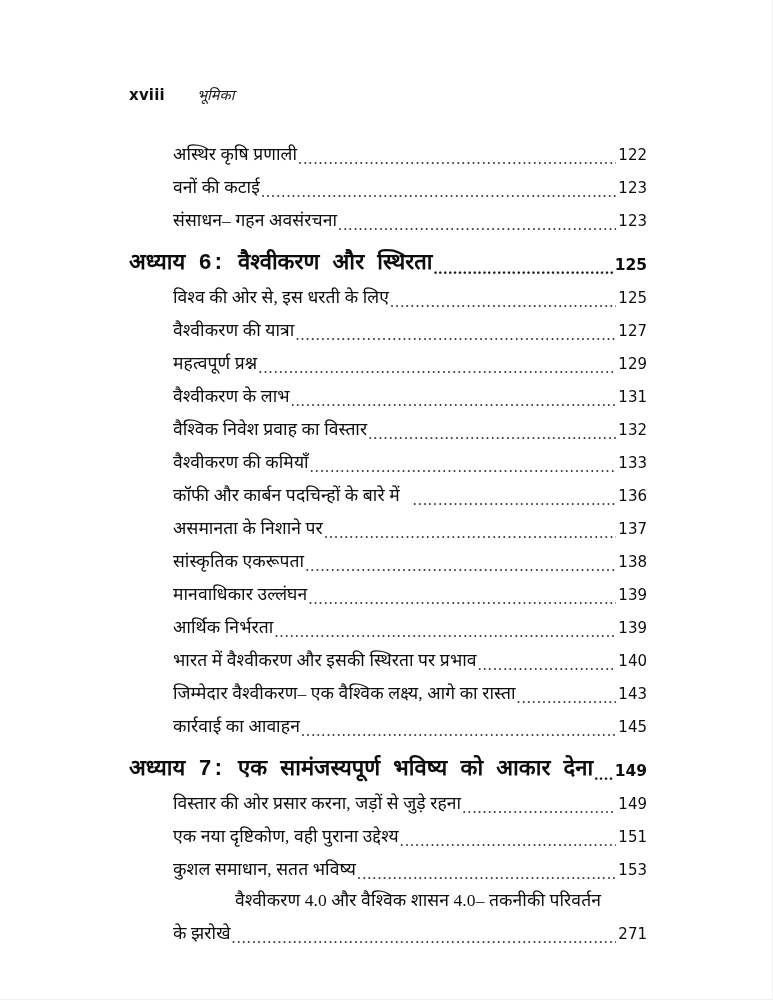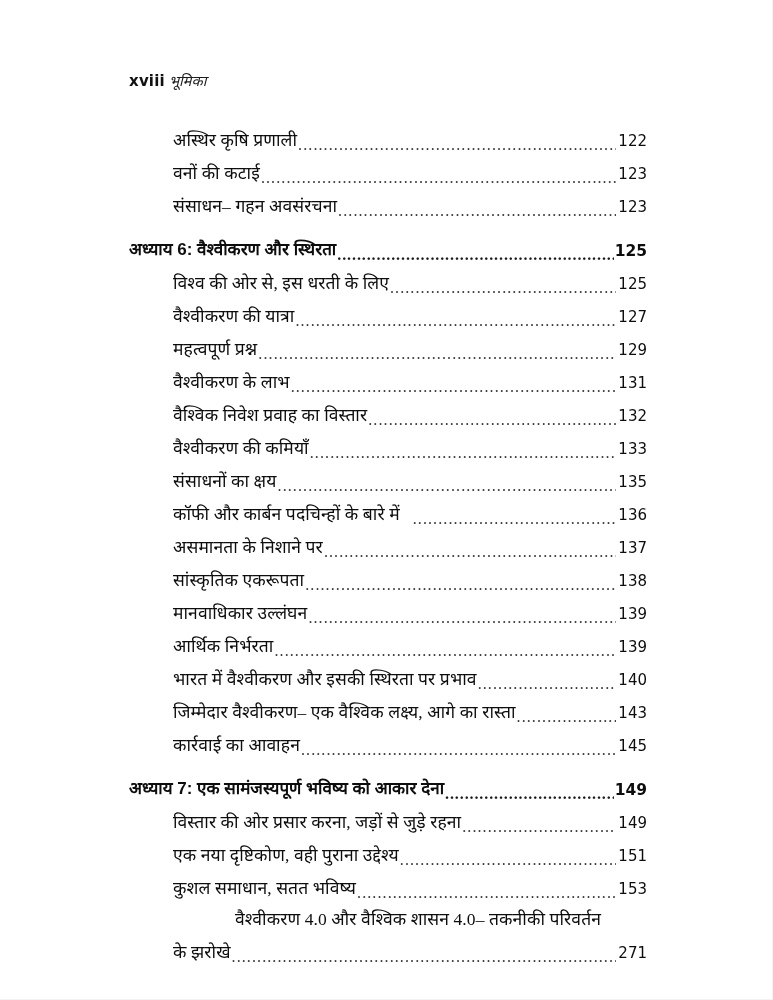--- a/index.html
+++ b/index.html
@@ -24,40 +24,40 @@
     height: 1000px;
     background: #ffffff;
     box-sizing: border-box;
     border-right: 1px solid #f2f2f2;
     border-bottom: 1px solid #f2f2f2;
   }
 
   .content {
     position: absolute;
     left: 129px;
-    top: 70px;
+    top: 84px;
     width: 518px;
   }
 
   
   .running-head {
     display: flex;
     align-items: baseline;
     height: 24px;
     margin-bottom: 26px;
   }
   .folio {
     font-family: "DejaVu Sans", "Liberation Sans", sans-serif;
     font-weight: bold;
     font-size: 15px;
     letter-spacing: 0.2px;
     color: #111111;
   }
   .head-title {
-    margin-left: 4px;
+    margin-left: 32px;
     font-family: "Liberation Serif", "DejaVu Serif", serif;
     font-style: italic;
     font-size: 14.5px;
     color: #1a1a1a;
   }
 
   
   .toc {
     width: 518px;
   }
@@ -116,23 +116,23 @@
   .level-chapter {
     padding-left: 0px;
   }
 
   
   .toc-row.chapter {
     height: 44px;
     align-items: flex-end;
   }
   .toc-row.chapter .label {
-    font-family: Liberation Sans, sans-serif;
-    font-weight: bold;
-    font-size: 17px;
+    font-family: Liberation Mono, monospace;
+    font-weight: bold;
+    font-size: 22px;
     line-height: 26px;
     letter-spacing: 0px;
   }
   .toc-row.chapter .pageno {
     font-weight: bold;
     font-size: 15.5px;
   }
   .toc-row.chapter .leader::before {
     color: #1a1a1a;
     font-weight: bold;
@@ -211,25 +211,20 @@
         <div class="toc-row level-sub">
           <span class="label">वैश्विक निवेश प्रवाह का विस्तार</span>
           <span class="leader"></span>
           <span class="pageno">132</span>
         </div>
         <div class="toc-row level-sub">
           <span class="label">वैश्वीकरण की कमियाँ</span>
           <span class="leader"></span>
           <span class="pageno">133</span>
         </div>
-        <div class="toc-row level-sub">
-          <span class="label">संसाधनों का क्षय</span>
-          <span class="leader"></span>
-          <span class="pageno">135</span>
-        </div>
         <div class="toc-row level-sub gap-label">
           <span class="label">कॉफी और कार्बन पदचिन्हों के बारे में</span>
           <span class="leader"></span>
           <span class="pageno">136</span>
         </div>
         <div class="toc-row level-sub">
           <span class="label">असमानता के निशाने पर</span>
           <span class="leader"></span>
           <span class="pageno">137</span>
         </div>

